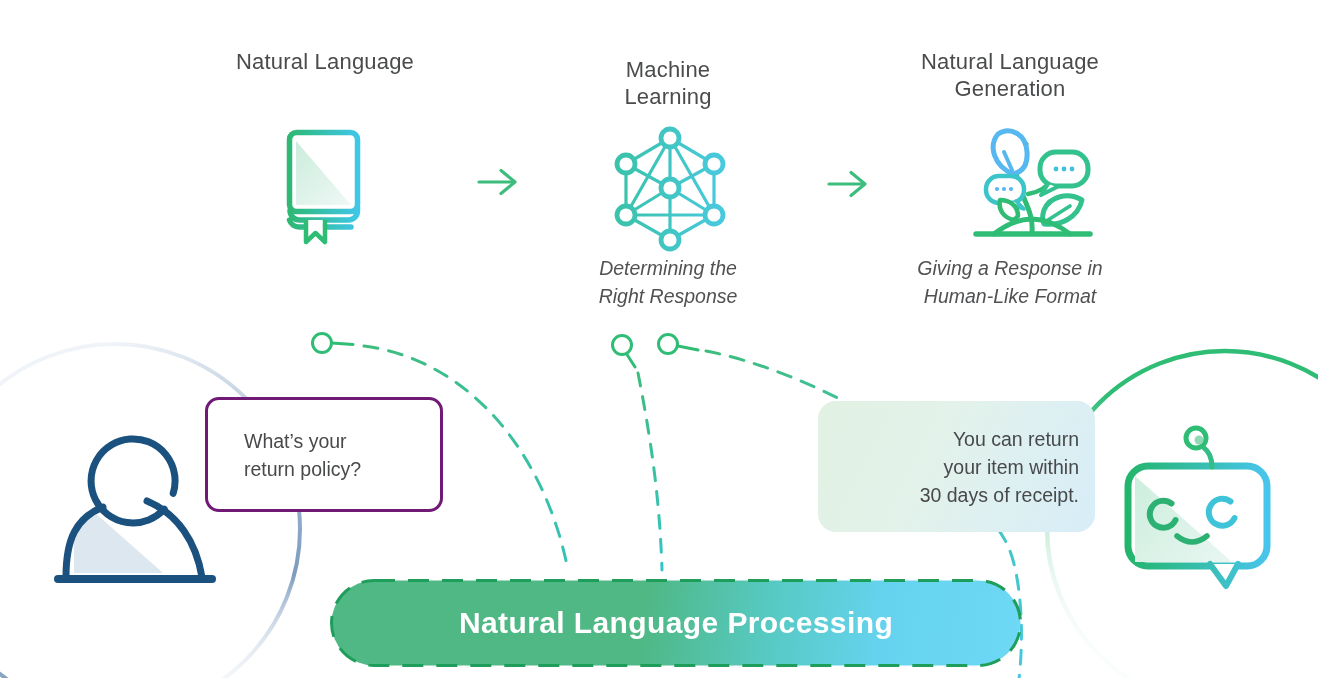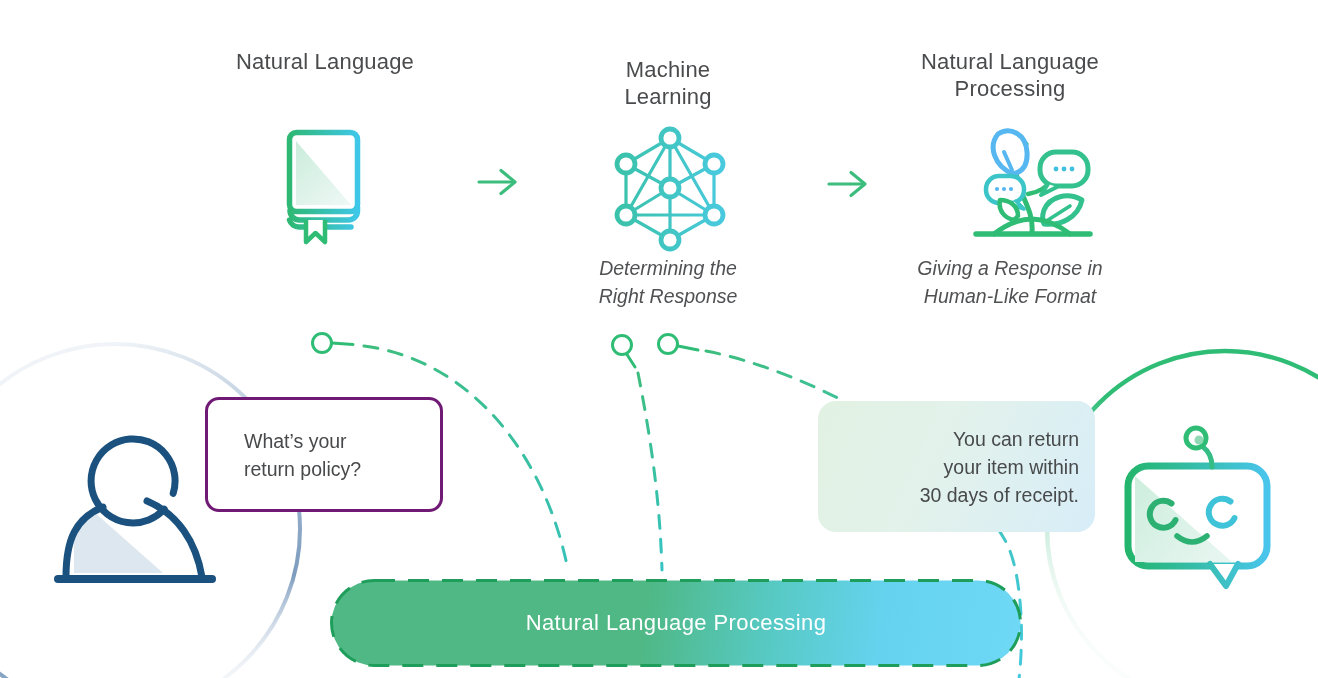--- a/index.html
+++ b/index.html
@@ -14,21 +14,21 @@
     box-sizing:border-box;background:#fff;border:3px solid #701a75;border-radius:14px;
     display:flex;flex-direction:column;justify-content:center;padding-left:36px;
     font-size:19.5px;line-height:28px;color:#48494b;}
   .bot-bubble{position:absolute;left:818px;top:377px;width:277px;height:131px;
     box-sizing:border-box;border-radius:18px;
     background:linear-gradient(115deg,#e1f1e2 0%,#e3f2ea 40%,#d7edf8 100%);
     display:flex;flex-direction:column;justify-content:center;align-items:flex-end;
     padding-right:16px;font-size:19.5px;line-height:28px;color:#48494b;}
   .pill-label{position:absolute;left:330px;top:555px;width:692px;height:88px;
     display:flex;align-items:center;justify-content:center;color:#fff;
-    font-weight:400;font-size:22px;letter-spacing:.4px;}
+    font-weight:700;font-size:30px;letter-spacing:.4px;}
 </style>
 </head>
 <body>
 
 <div class="page">
 
   <svg class="layer" width="1318" height="678" viewBox="0 0 1318 678">
     <defs>
       <linearGradient id="gradSteel" gradientUnits="userSpaceOnUse" x1="115" y1="320" x2="270" y2="665">
         <stop offset="0" stop-color="#f0f4f8"></stop>
@@ -199,21 +199,21 @@
 
   <div class="stage-title" style="left:185px;top:24px;">
     <span>Natural Language</span><br>
   </div>
   <div class="stage-title" style="left:528px;top:32px;">
     <span>Machine</span><br>
     <span>Learning</span>
   </div>
   <div class="stage-title" style="left:870px;top:24px;">
     <span>Natural Language</span><br>
-    <span>Processing</span>
+    <span>Generation</span>
   </div>
 
   <div class="stage-caption" style="left:860px;top:230px;">
     <span>Giving a Response in</span><br>
     <span>Human-Like Format</span>
   </div>
   <div class="stage-caption" style="left:518px;top:230px;">
     <span>Determining the</span><br>
     <span>Right Response</span>
   </div>

